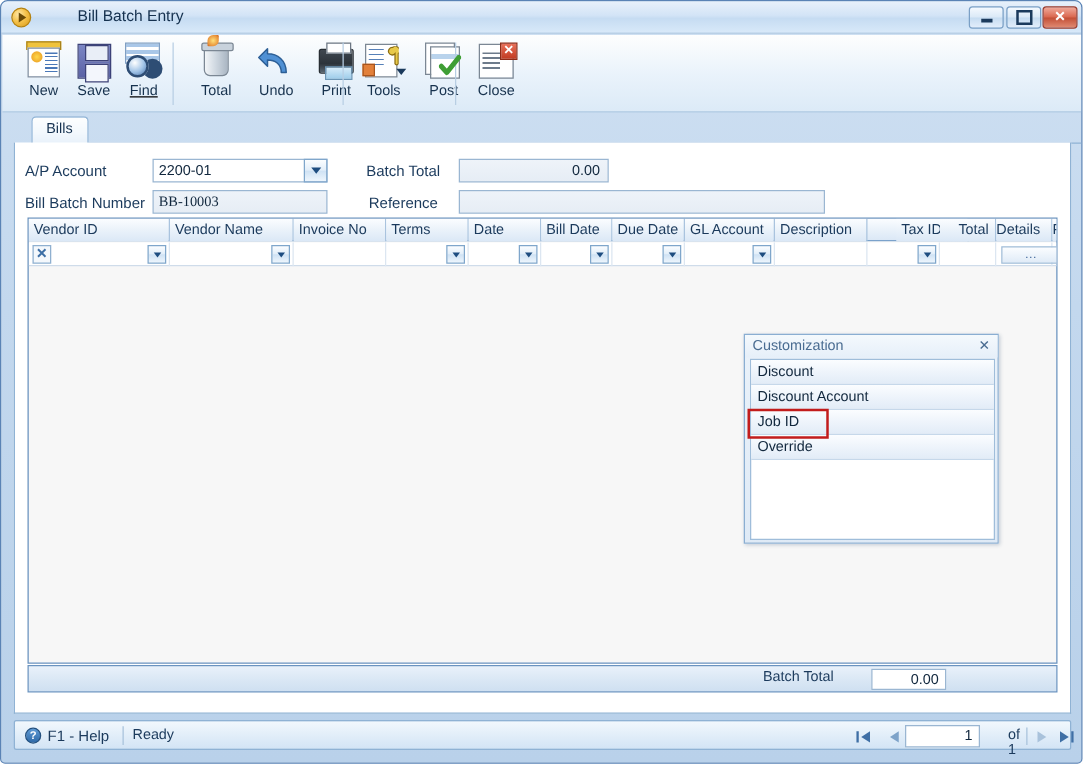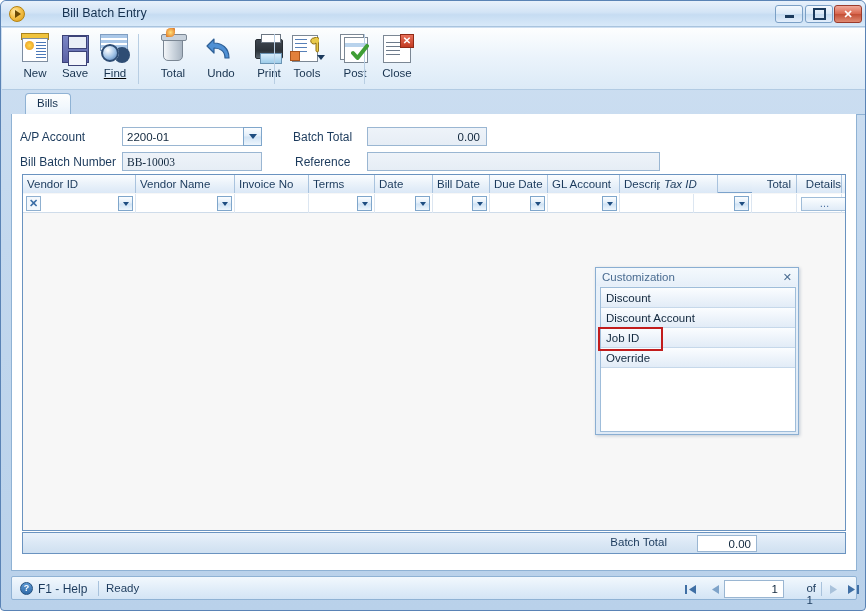--- a/index.html
+++ b/index.html
@@ -348,21 +348,21 @@
   .gh {
     position: absolute; top: 0; height: 18px;
     border-right: 1px solid #a9c3de;
     font-size: 11.5px; color: #1b3a5c;
     padding: 2px 0 16px 4px;
     line-height: 14px;
     background: linear-gradient(to bottom, #fbfdff 0%, #eaf2fa 50%, #dbe8f6 100%);
     overflow: hidden; white-space: nowrap;
   }
   .gh.right { text-align: right; padding: 2px 5px 0 0; }
-  .gh.center { text-align: right; padding: 2px 0 0 0; }
+  .gh.center { text-align: left; padding: 2px 0 0 0; }
 
   #grid-row {
     position: absolute; left: 0; top: 19px;
     width: 824px; height: 19px;
     background: #ffffff;
     border-bottom: 1px solid #cfdcea;
   }
   .gc {
     position: absolute; top: 0; height: 19px;
     border-right: 1px solid #dce6f1;
@@ -653,21 +653,21 @@
       <div id="grid-head">
         <div class="gh" style="left:0px;   width:113px;">Vendor ID</div>
         <div class="gh" style="left:113px; width:99px;">Vendor Name</div>
         <div class="gh" style="left:212px; width:74px;">Invoice No</div>
         <div class="gh" style="left:286px; width:66px;">Terms</div>
         <div class="gh" style="left:352px; width:58px;">Date</div>
         <div class="gh" style="left:410px; width:57px;">Bill Date</div>
         <div class="gh" style="left:467px; width:58px;">Due Date</div>
         <div class="gh" style="left:525px; width:72px;">GL Account</div>
         <div class="gh" style="left:597px; width:74px;">Description</div>
-        <div class="gh" style="left:637px; width:58px;font-style:italic;">Tax ID</div>
+        <div class="gh" style="left:694px; width:58px;">Tax ID</div>
         <div class="gh right" style="left:729px; width:45px;">Total</div>
         <div class="gh center" style="left:774px; width:45px;">Details</div>
         <div class="gh center" style="left:819px; width:45px; border-right:none;">Posted</div>
       </div>
 
       <div id="grid-row">
         <div class="gc" style="left:0px;   width:113px;">
           <div id="row-x">✕</div>
           <span class="cell-dd"></span>
         </div>

